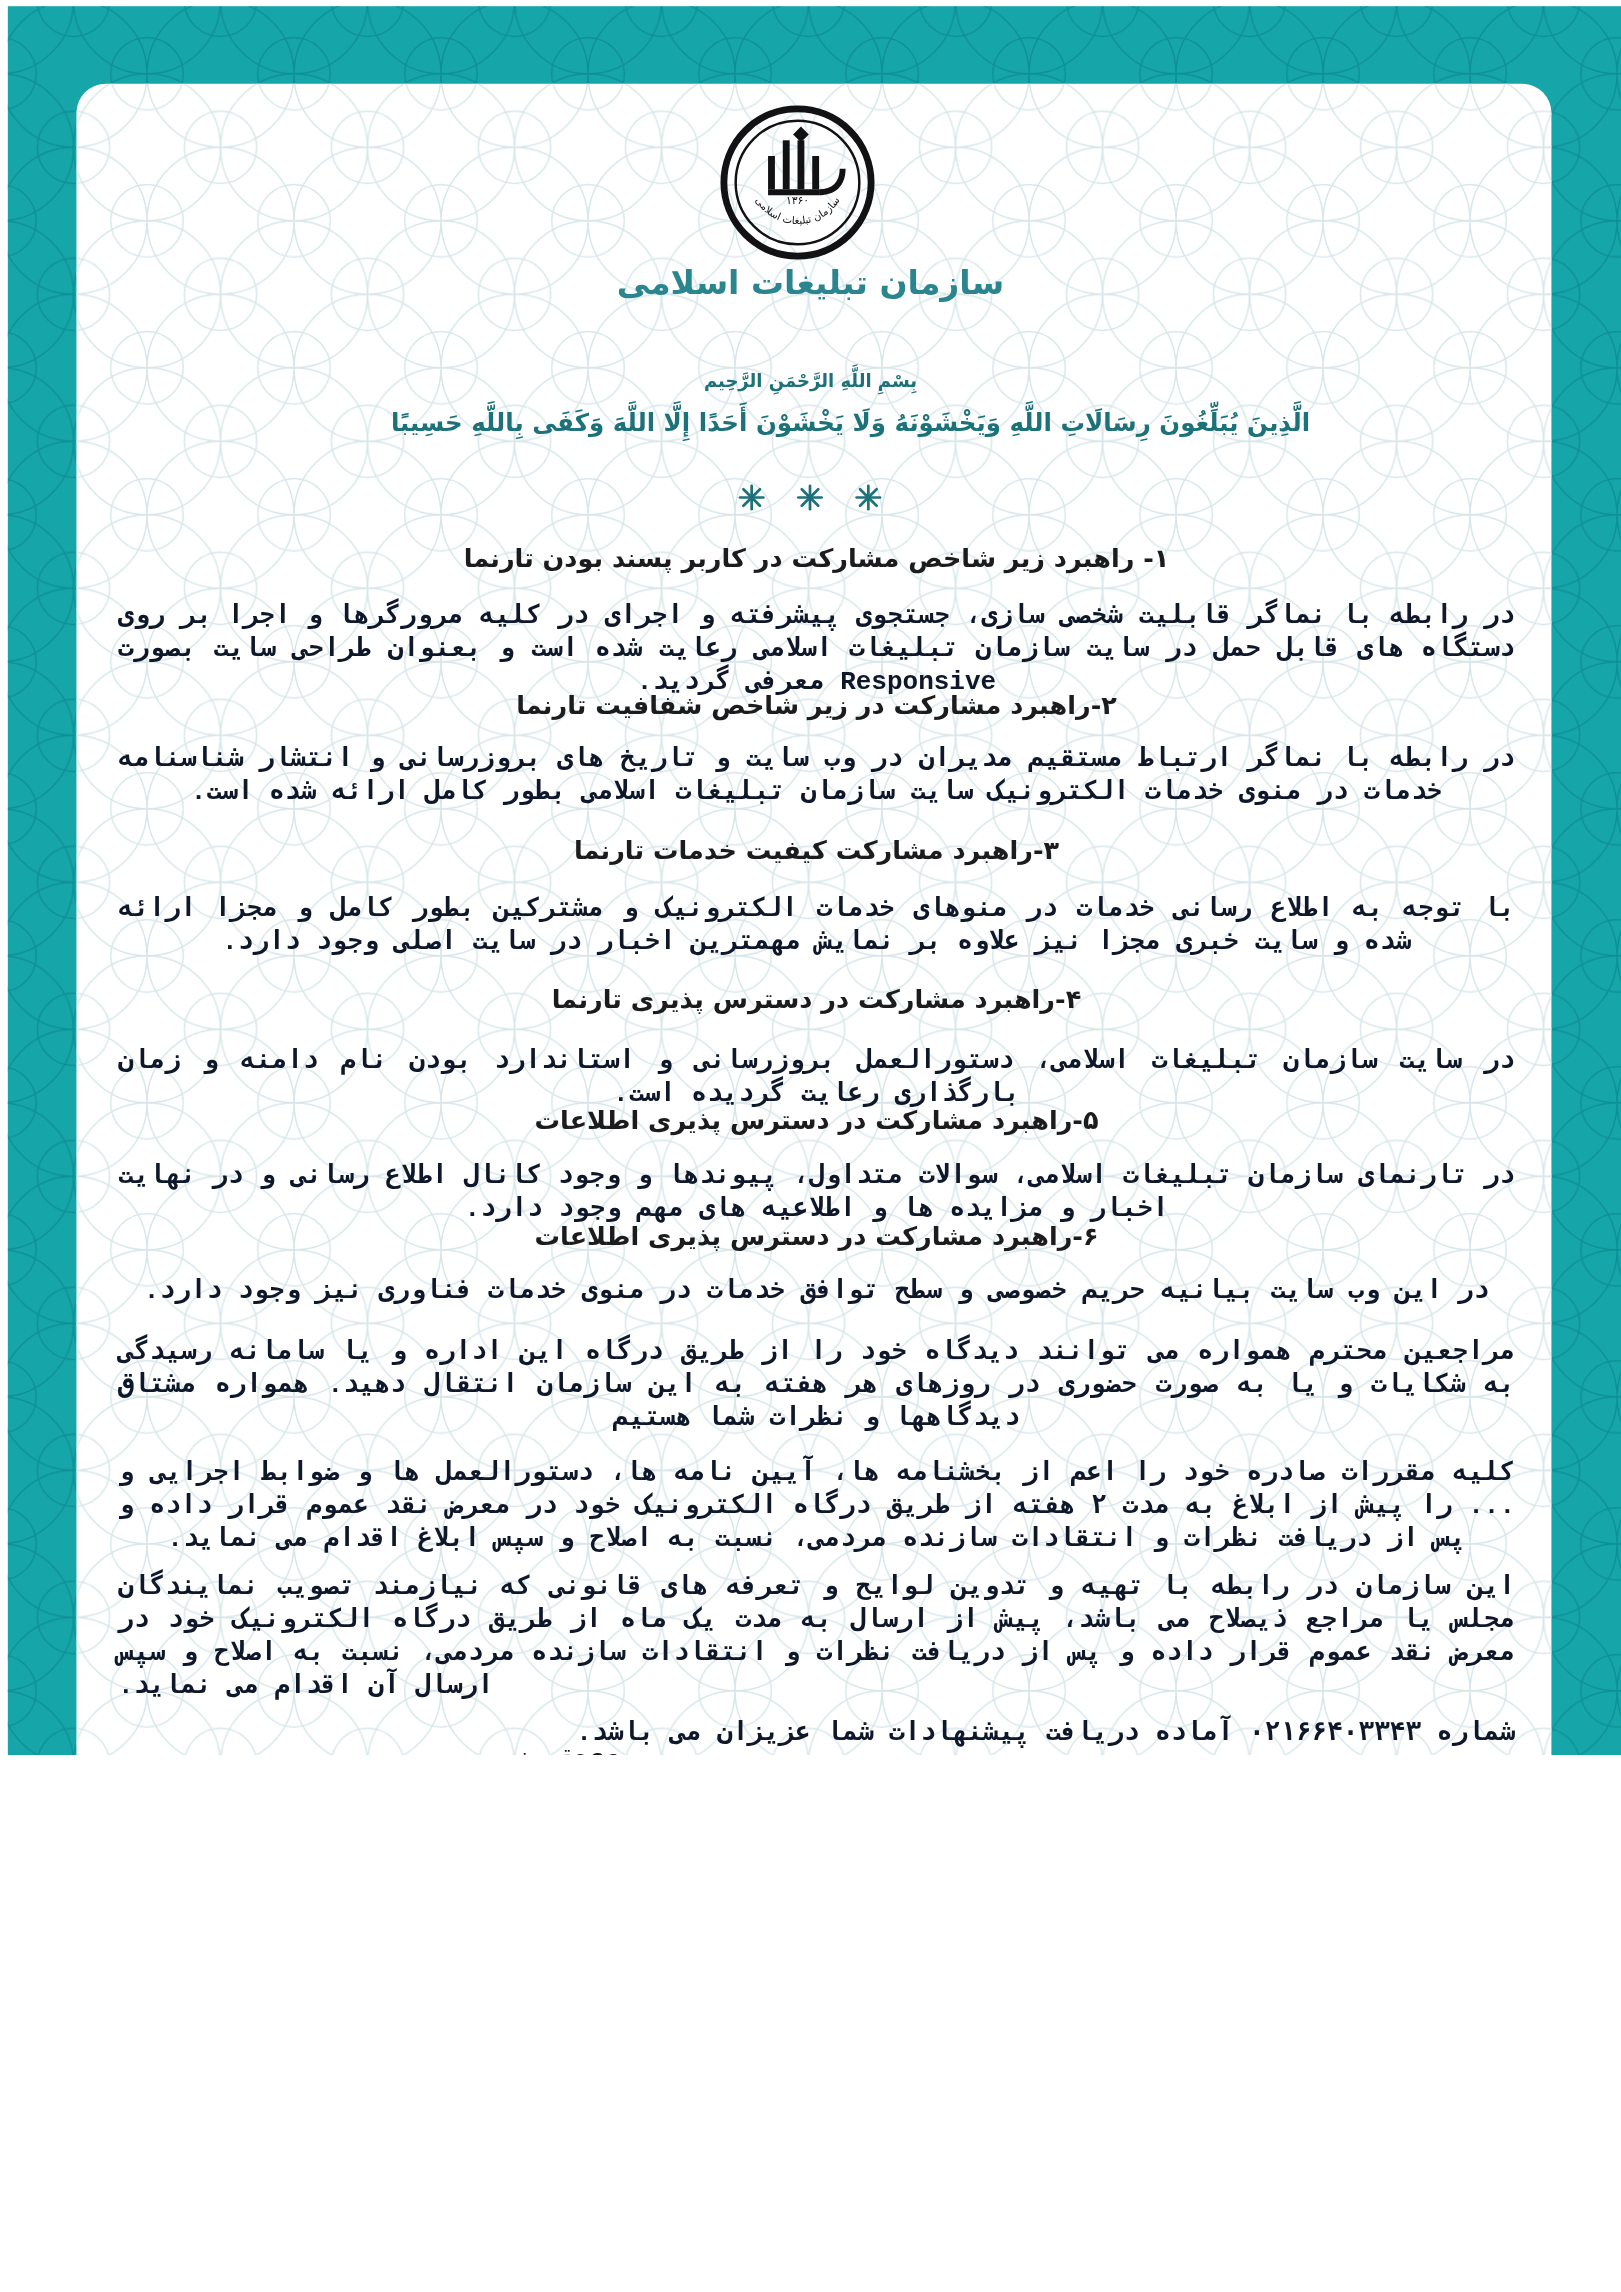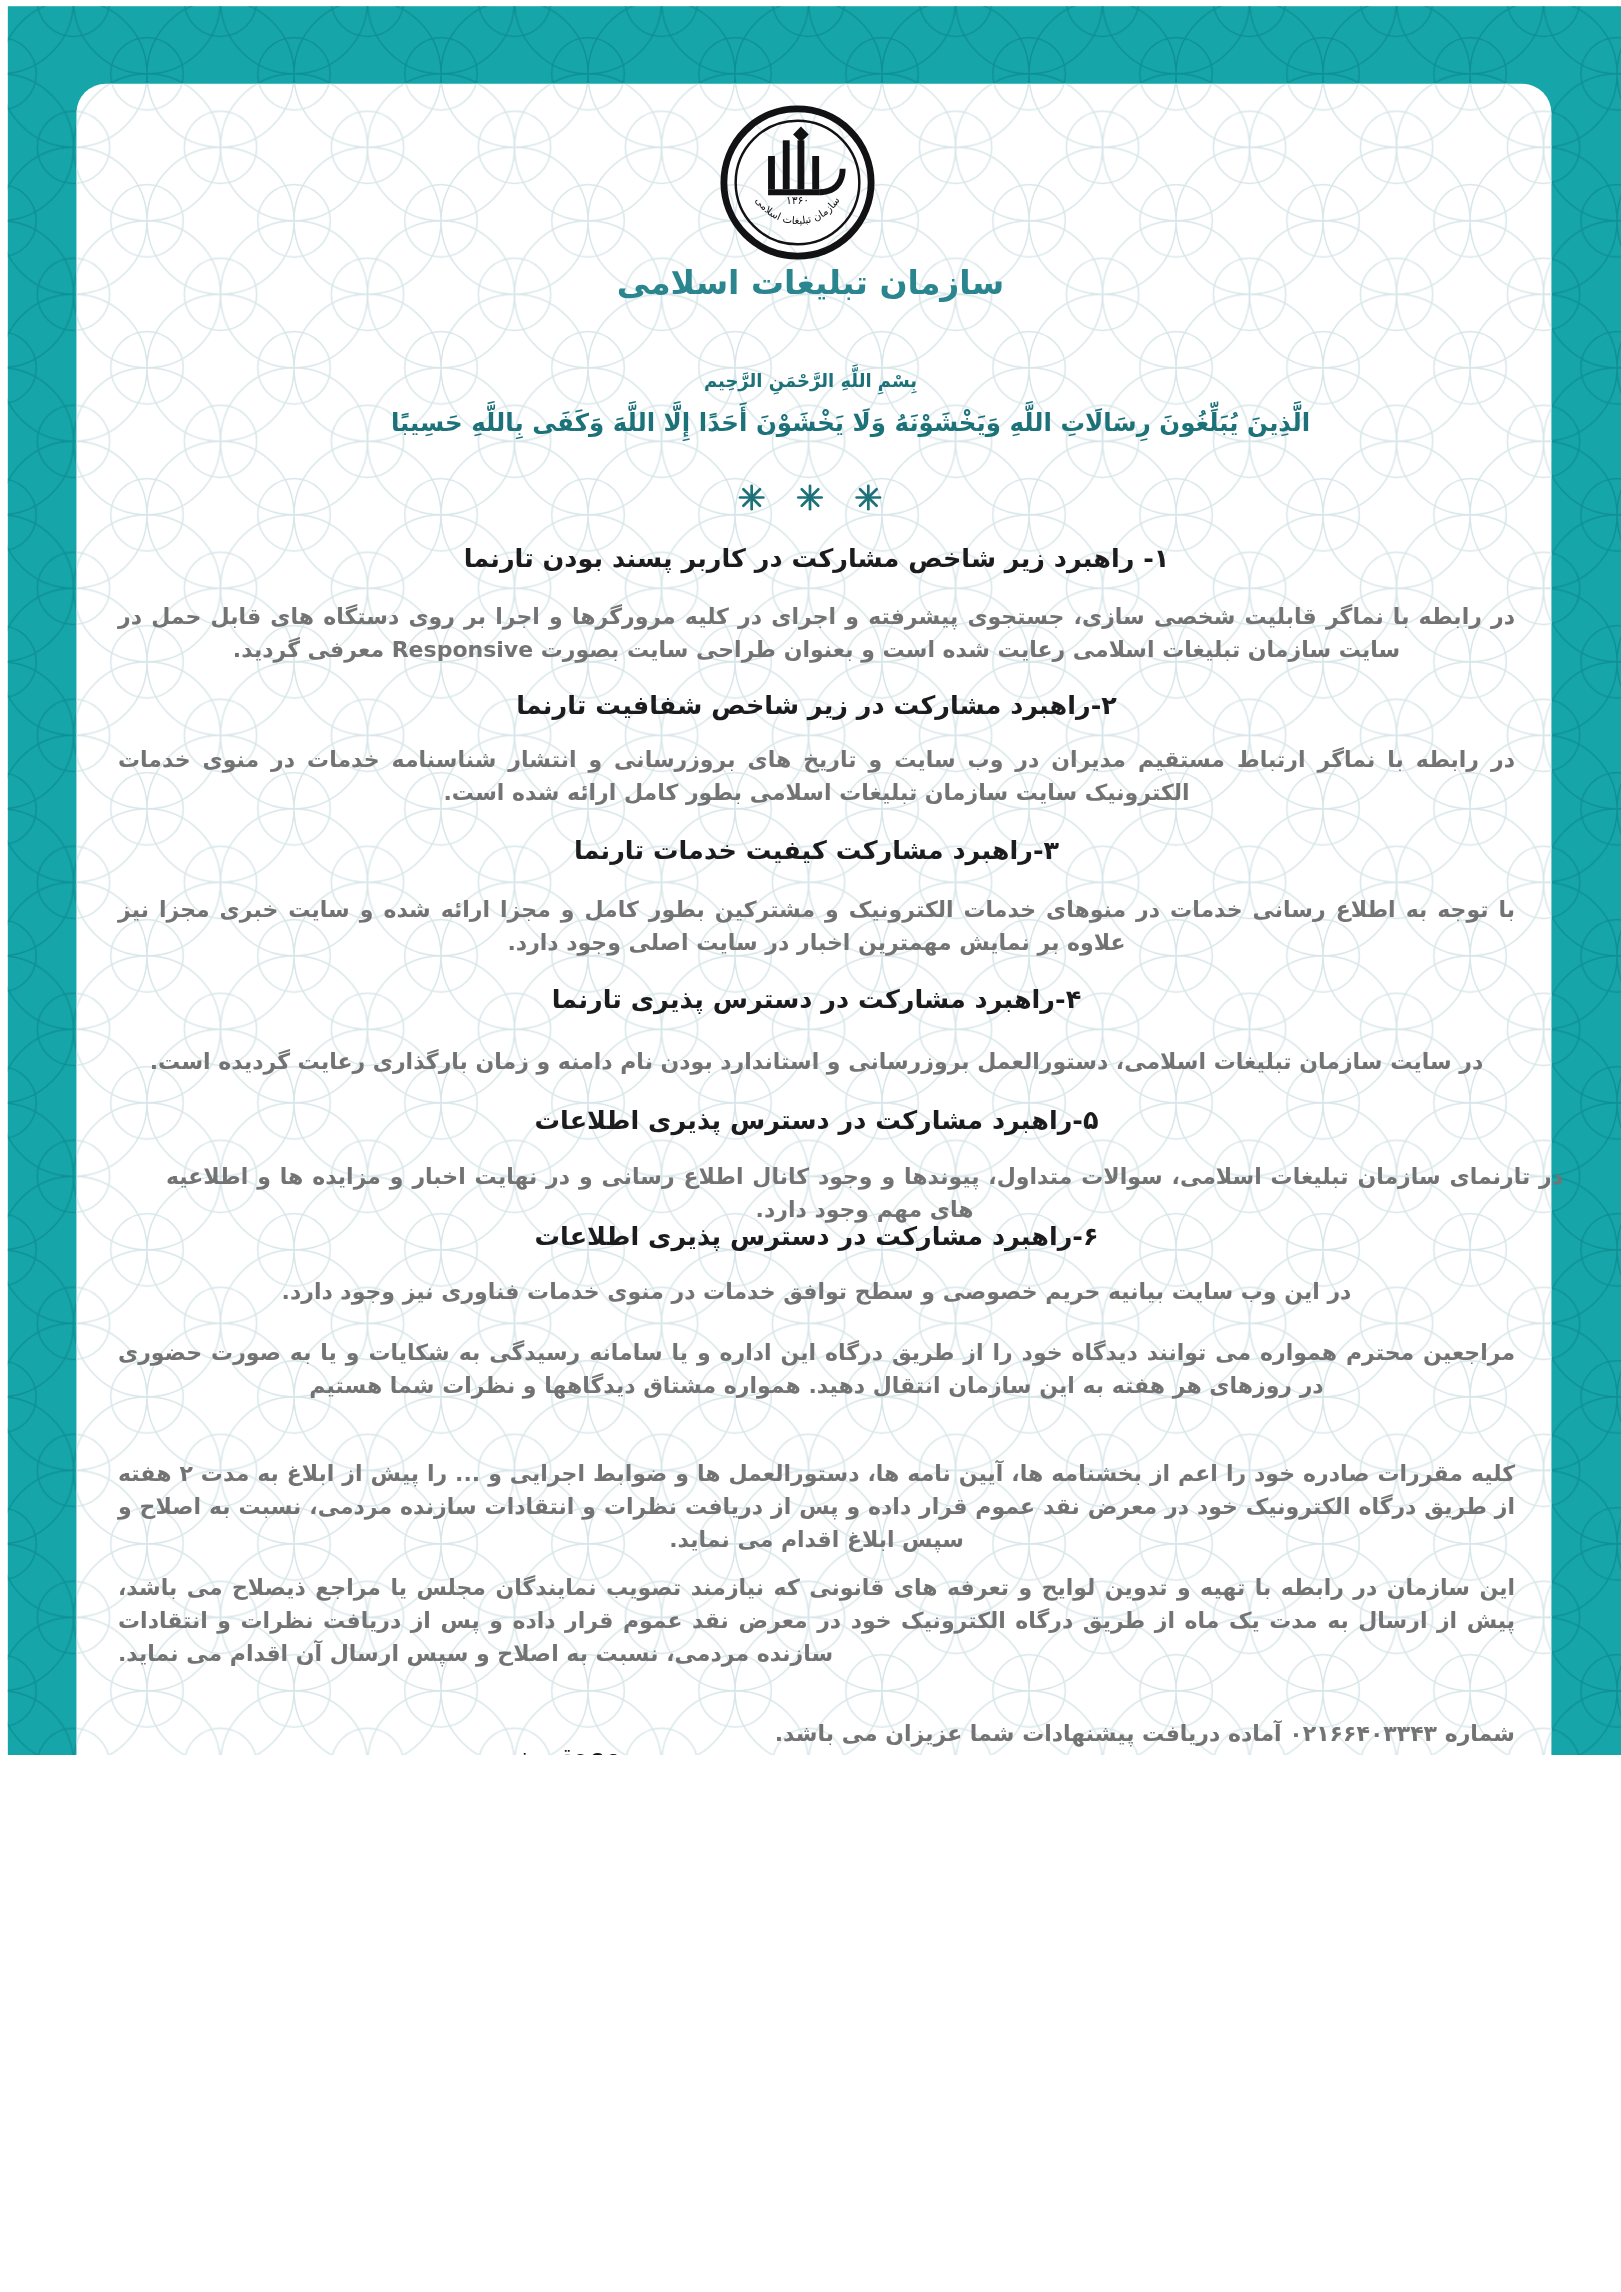--- a/index.html
+++ b/index.html
@@ -8,22 +8,22 @@
     font-family:"DejaVu Sans",sans-serif;direction:rtl;
   }
   .bg{position:absolute;inset:0;}
   .abs{position:absolute;}
   .center-x{left:0;width:1621px;text-align:center;}
   .content{left:118px;width:1397px;}
   .heading{
     font-size:25.5px;font-weight:bold;color:#1c1c1e;text-align:center;line-height:33px;
   }
   .body-par{
-    font-size:22px;font-weight:bold;color:#737373;line-height:33px;
-    text-align:justify;text-align-last:center;
+    font-size:26px;font-weight:bold;color:#0f172a;line-height:33px;
+    text-align:justify;text-align-last:center;font-family:Liberation Mono, monospace;
   }
   .align-last-left{text-align-last:left;}
   .align-right{text-align:justify;text-align-last:right;}
   .bismillah{font-size:18px;font-weight:bold;color:#1d727a;}
   .verse{font-size:24.5px;font-weight:bold;color:#1d727a;}
   .brand{font-size:33px;font-weight:bold;color:#2a858e;letter-spacing:1px;}
   .sig-name{font-size:24.5px;font-weight:bold;color:#141416;text-align:center;}
   .sig-title{font-size:26.5px;font-weight:bold;color:#141416;text-align:center;}
   .footer-line{font-size:39px;font-weight:bold;color:#0fa0a6;}
 </style>
@@ -121,21 +121,21 @@
   <div class="abs content heading" style="top:689px;">۲-راهبرد مشارکت در زیر شاخص شفافیت تارنما</div>
   <div class="abs content body-par" style="top:743px;">در رابطه با نماگر ارتباط مستقیم مدیران در وب سایت و تاریخ های بروزرسانی و انتشار شناسنامه خدمات در منوی خدمات الکترونیک سایت سازمان تبلیغات اسلامی بطور کامل ارائه شده است.</div>
 
   <div class="abs content heading" style="top:834px;">۳-راهبرد مشارکت کیفیت خدمات تارنما</div>
   <div class="abs content body-par" style="top:893px;">با توجه به اطلاع رسانی خدمات در منوهای خدمات الکترونیک و مشترکین بطور کامل و مجزا ارائه شده و سایت خبری مجزا نیز علاوه بر نمایش مهمترین اخبار در سایت اصلی وجود دارد.</div>
 
   <div class="abs content heading" style="top:983px;">۴-راهبرد مشارکت در دسترس پذیری تارنما</div>
   <div class="abs content body-par" style="top:1045px;">در سایت سازمان تبلیغات اسلامی، دستورالعمل بروزرسانی و استاندارد بودن نام دامنه و زمان بارگذاری رعایت گردیده است.</div>
 
   <div class="abs content heading" style="top:1104px;">۵-راهبرد مشارکت در دسترس پذیری اطلاعات</div>
-  <div class="abs content body-par" style="top:1160px;margin-left:48px;">در تارنمای سازمان تبلیغات اسلامی، سوالات متداول، پیوندها و وجود کانال اطلاع رسانی و در نهایت اخبار و مزایده ها و اطلاعیه های مهم وجود دارد.</div>
+  <div class="abs content body-par" style="top:1160px;">در تارنمای سازمان تبلیغات اسلامی، سوالات متداول، پیوندها و وجود کانال اطلاع رسانی و در نهایت اخبار و مزایده ها و اطلاعیه های مهم وجود دارد.</div>
 
   <div class="abs content heading" style="top:1220px;">۶-راهبرد مشارکت در دسترس پذیری اطلاعات</div>
   <div class="abs content body-par" style="top:1275px;">در این وب سایت بیانیه حریم خصوصی و سطح توافق خدمات در منوی خدمات فناوری نیز وجود دارد.</div>
 
   <div class="abs content body-par" style="top:1336px;">مراجعین محترم همواره می توانند دیدگاه خود را از طریق درگاه این اداره و یا سامانه رسیدگی به شکایات و یا به صورت حضوری در روزهای هر هفته به این سازمان انتقال دهید. همواره مشتاق دیدگاهها و نظرات شما هستیم</div>
   <div class="abs content body-par" style="top:1457px;">کلیه مقررات صادره خود را اعم از بخشنامه ها، آیین نامه ها، دستورالعمل ها و ضوابط اجرایی و ... را پیش از ابلاغ به مدت ۲ هفته از طریق درگاه الکترونیک خود در معرض نقد عموم قرار داده و پس از دریافت نظرات و انتقادات سازنده مردمی، نسبت به اصلاح و سپس ابلاغ اقدام می نماید.</div>
   <div class="abs content body-par align-last-left" style="top:1571px;">این سازمان در رابطه با تهیه و تدوین لوایح و تعرفه های قانونی که نیازمند تصویب نمایندگان مجلس یا مراجع ذیصلاح می باشد، پیش از ارسال به مدت یک ماه از طریق درگاه الکترونیک خود در معرض نقد عموم قرار داده و پس از دریافت نظرات و انتقادات سازنده مردمی، نسبت به اصلاح و سپس ارسال آن اقدام می نماید.</div>
 
   <div class="abs content body-par align-right" style="top:1717px;">شماره ۰۲۱۶۶۴۰۳۳۴۳ آماده دریافت پیشنهادات شما عزیزان می باشد.</div>
 

